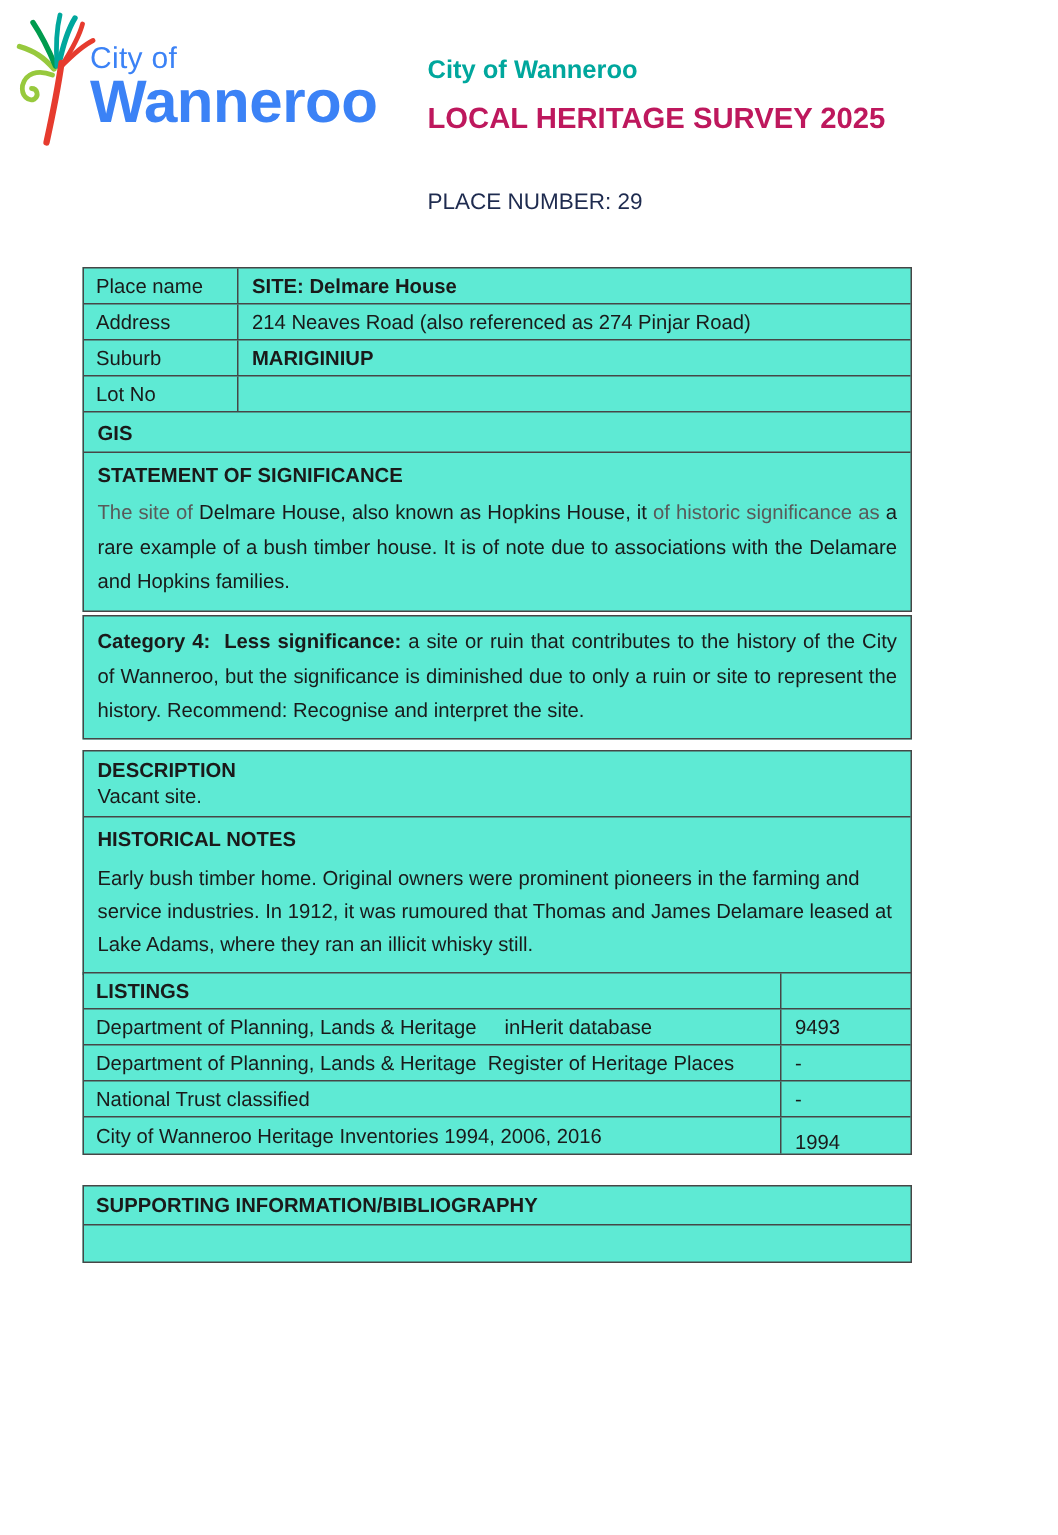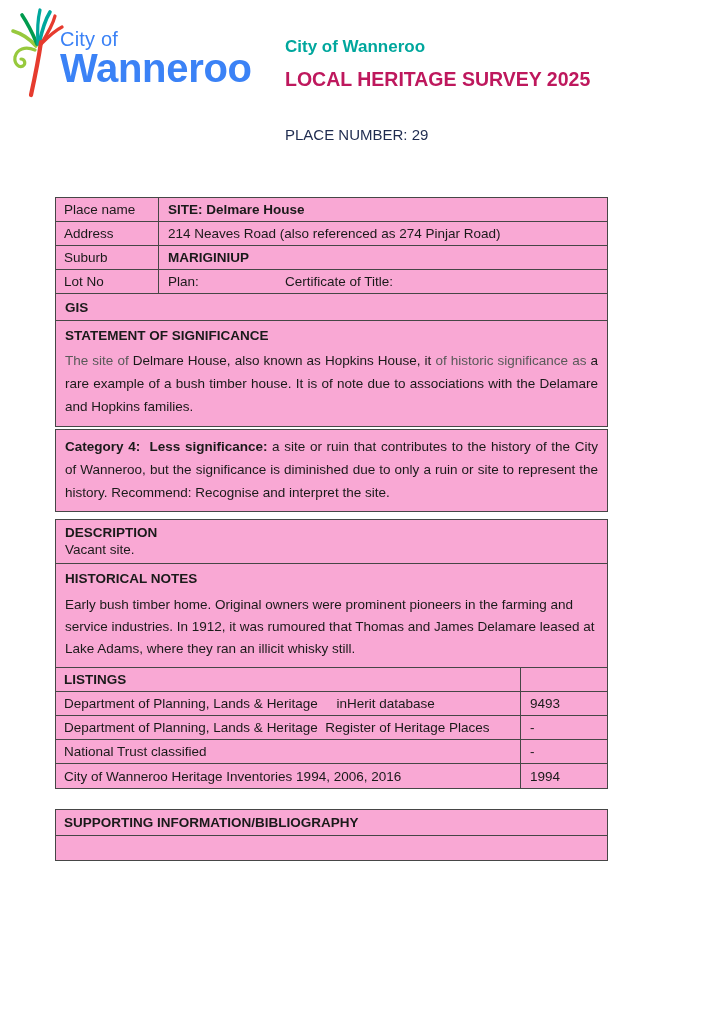--- a/index.html
+++ b/index.html
@@ -26,26 +26,25 @@
   .title1 { color: #00a79d; font-size: 17px; font-weight: 700; line-height: 21px; }
   .title2 { color: #be185d; font-size: 19.5px; font-weight: 700; line-height: 23px; margin-top: 11px; }
   .place-number { color: #1e2b4f; font-size: 15px; font-weight: 400; margin-top: 35px; }
 
   
   .box {
     position: absolute;
     left: 55px;
     width: 553px;
     border: 1.5px solid #464646;
-    background: #f9a8d4;
+    background: #5eead4;
     font-size: 13.5px;
-    margin-top: 19px;
   }
   .trow { display: flex; align-items: center; border-bottom: 1.5px solid #464646; }
-  .trow:last-child { border-bottom: none; }
+  .trow:last-child { border-bottom: none; align-items: flex-end; }
   .cell-label { width: 103px; flex: 0 0 103px; align-self: stretch; display: flex; align-items: center; border-right: 1.5px solid #464646; padding: 0 8px; }
   .cell-value { flex: 1; padding: 0 9px; }
   .h24 { min-height: 24px; }
   .bold { font-weight: 700; }
   .muted { color: #595959; }
   .pre { white-space: pre-wrap; }
 
   
   .gis-row { min-height: 27px; display: flex; align-items: center; padding: 0 9px; font-weight: 700; border-bottom: 1.5px solid #464646; }
   .sos-cell { padding: 5px 9px 8px 9px; }
@@ -108,23 +107,20 @@
     <div class="trow h24">
       <div class="cell-label">Address</div>
       <div class="cell-value">214 Neaves Road (also referenced as 274 Pinjar Road)</div>
     </div>
     <div class="trow h24">
       <div class="cell-label">Suburb</div>
       <div class="cell-value bold">MARIGINIUP</div>
     </div>
     <div class="trow h24">
       <div class="cell-label">Lot No</div>
-      <div class="cell-value">
-        <span class="plan-label">Plan:</span><span>Certificate of Title:</span>
-      </div>
     </div>
     <div class="gis-row">GIS</div>
     <div class="sos-cell">
       <div class="sos-heading">STATEMENT OF SIGNIFICANCE</div>
       <div class="sos-text"><span class="muted">The site of </span><span>Delmare House, also known as Hopkins House, it </span><span class="muted">of historic significance as </span><span>a rare example of a bush timber house. It is of note due to associations with the Delamare and Hopkins families.</span></div>
     </div>
   </div>
 
   <div class="box" style="top:410px; min-height:70px;">
     <div class="cat-text"><span class="bold">Category 4:  Less significance:</span><span> a site or ruin that contributes to the history of the City of Wanneroo, but the significance is diminished due to only a ruin or site to represent the history. Recommend: Recognise and interpret the site.</span></div>

